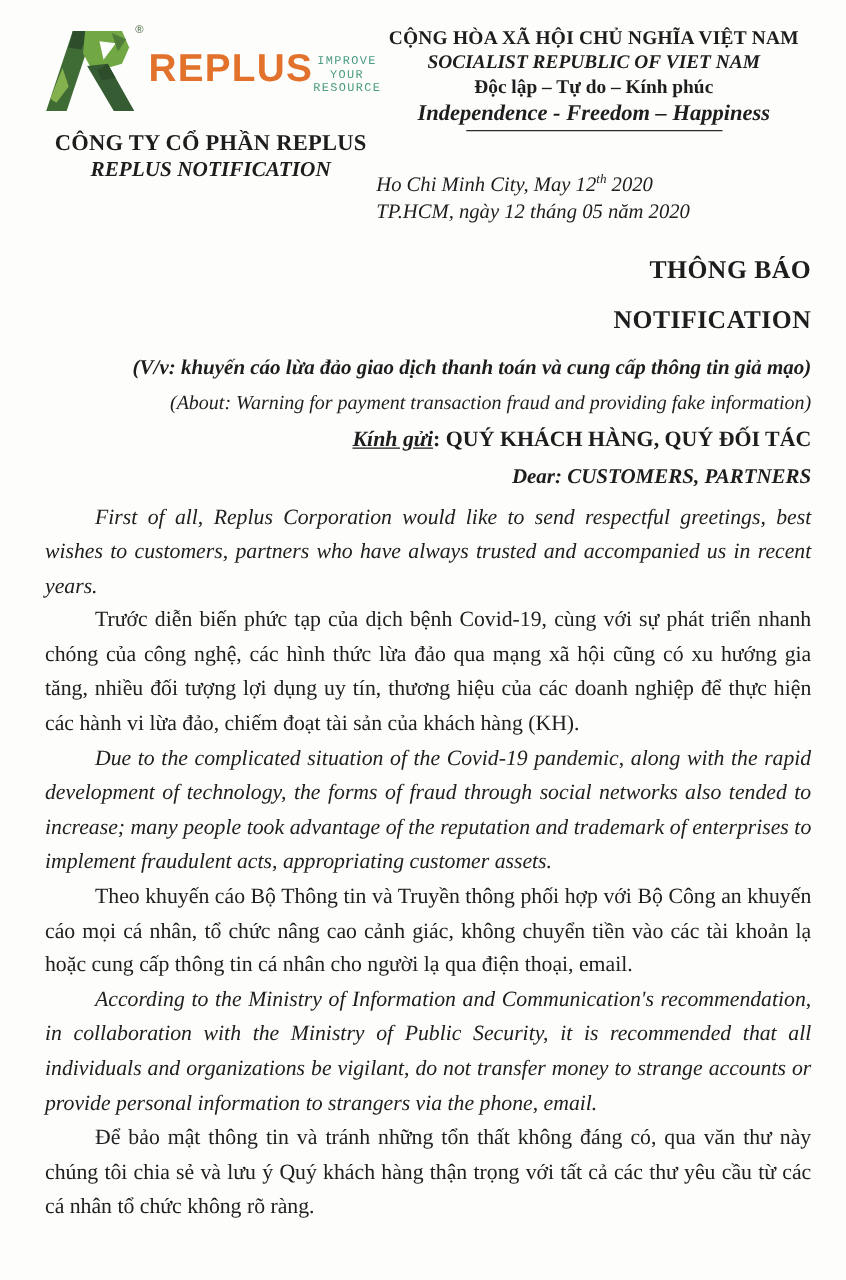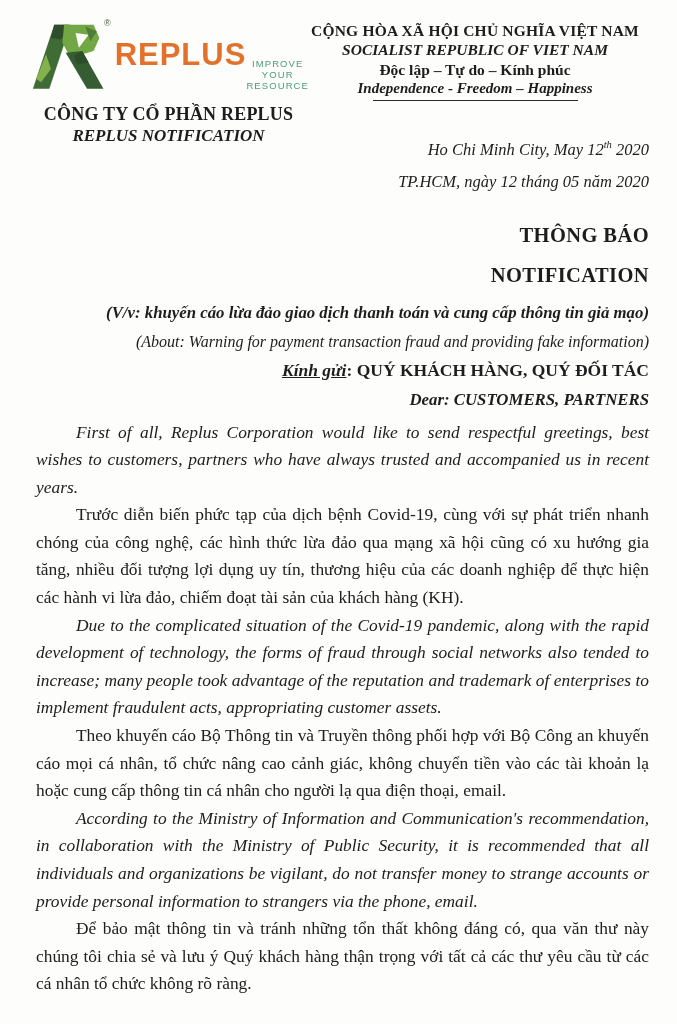--- a/index.html
+++ b/index.html
@@ -12,33 +12,33 @@
   
   .letterhead { display: flex; }
   .head-left { width: 265px; text-align: center; flex-shrink: 0; }
   .head-right { flex: 1; text-align: center; padding-top: 10px; }
 
   .logo { display: flex; justify-content: center; align-items: flex-start; position: relative; height: 88px; padding-top: 4px; }
   .logo-r { width: 82px; height: 80px; flex-shrink: 0; }
   .logo-reg { font-family: "Liberation Sans", sans-serif; font-size: 9px; color: #3c5c34; position: relative; top: 2px; left: -6px; }
   .logo-text { display: flex; flex-direction: row; align-items: flex-start; margin-top: 24px; margin-left: -2px; }
   .logo-name { font-family: "Liberation Sans", sans-serif; font-weight: bold; font-size: 31px; line-height: 30px; color: #e2712b; letter-spacing: 1px; }
-  .logo-tagline { font-family: Liberation Sans, sans-serif; font-size: 9.5px; color: #4a9b80; letter-spacing: 1.1px; margin-top: 18px; }
+  .logo-tagline { font-family: Liberation Mono, monospace; font-size: 9.5px; color: #4a9b80; letter-spacing: 1.1px; margin-top: 3px; }
 
   .company-vi { font-weight: bold; font-size: 18px; margin-top: 4px; letter-spacing: 0.2px; }
   .company-en { font-weight: bold; font-style: italic; font-size: 17px; margin-top: 1px; }
   .doc-no { font-size: 16.5px; margin-top: 2px; }
 
   .nat-vi { font-weight: bold; font-size: 15.5px; letter-spacing: 0.2px; }
   .nat-en { font-weight: bold; font-style: italic; font-size: 15.5px; margin-top: 1px; }
   .motto-vi { font-weight: bold; font-size: 15.5px; margin-top: 2px; }
-  .motto-en { font-weight: bold; font-style: italic; font-size: 15px; margin-top: 1px; }
+  .motto-en { font-weight: bold; font-style: italic; font-size: 18px; margin-top: 1px; }
   .motto-rule { width: 205px; border-bottom: 1.6px solid #2b2b2b; margin: 3px auto 0; }
 
-  .dates { margin-top: 28px; text-align: right; padding-right: 0px; font-style: italic; font-size: 16.5px; line-height: 32px; }
+  .dates { margin-top: 28px; text-align: left; padding-right: 0px; font-style: italic; font-size: 16.5px; line-height: 21px; }
   .date-en sup { font-size: 10.5px; }
 
   
   .title-block { text-align: right; margin-top: 26px; }
   .title-vi, .title-en { font-weight: bold; font-size: 20.5px; letter-spacing: 0.4px; margin: 0; }
   .title-en { margin-top: 17px; }
   .subject-vi { font-weight: bold; font-style: italic; font-size: 16.8px; margin-top: 16px; }
   .subject-en { font-style: italic; font-size: 16px; margin-top: 10px; }
   .salute-vi { font-size: 17.5px; font-weight: bold; margin-top: 9px; }
   .salute-label { font-style: italic; text-decoration: underline; }

